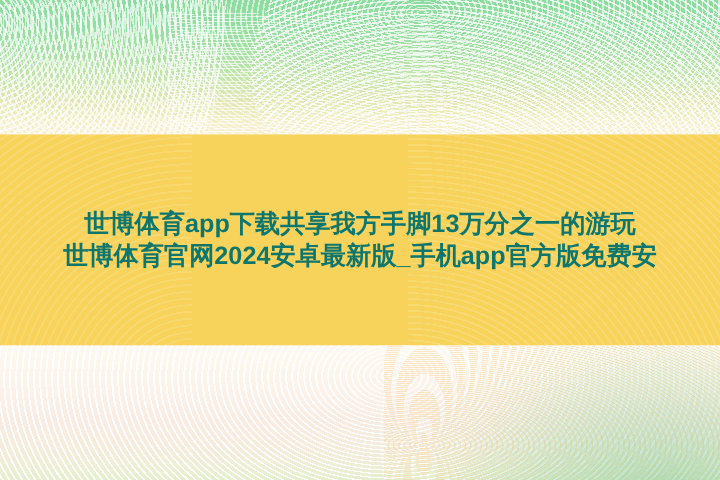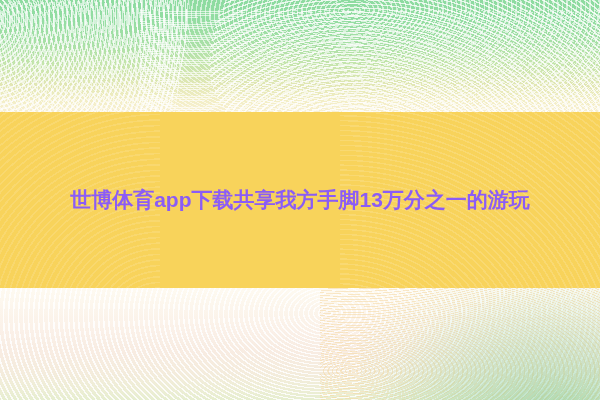--- a/index.html
+++ b/index.html
@@ -218,21 +218,21 @@
     top: 112px;
     width: 600px;
     height: 176px;
     display: flex;
     flex-direction: column;
     align-items: center;
     justify-content: center;
     overflow: visible;
   }
   .caption-line {
-    color: #8b5cf6;
+    color: #0f766e;
     font-weight: bold;
     white-space: nowrap;
     text-align: center;
     line-height: 1.30;
     letter-spacing: 0px;
   }
   .line-1 { font-size: 21px; }
   .line-2 { font-size: 21px; }
   .line-3 { font-size: 21px; }
 </style>
@@ -256,15 +256,16 @@
 
   <div class="band-bottom">
     <div class="b-sheen"></div>
     <div class="b-arcs"></div>
     <div class="b-arcs-right"></div>
     <div class="b-green"></div>
   </div>
 
   <div class="caption">
     <div class="caption-line line-1">世博体育app下载共享我方手脚13万分之一的游玩</div>
+    <div class="caption-line line-2">世博体育官网2024安卓最新版_手机app官方版免费安</div>
   </div>
 
 </div>
 
 </body></html>

